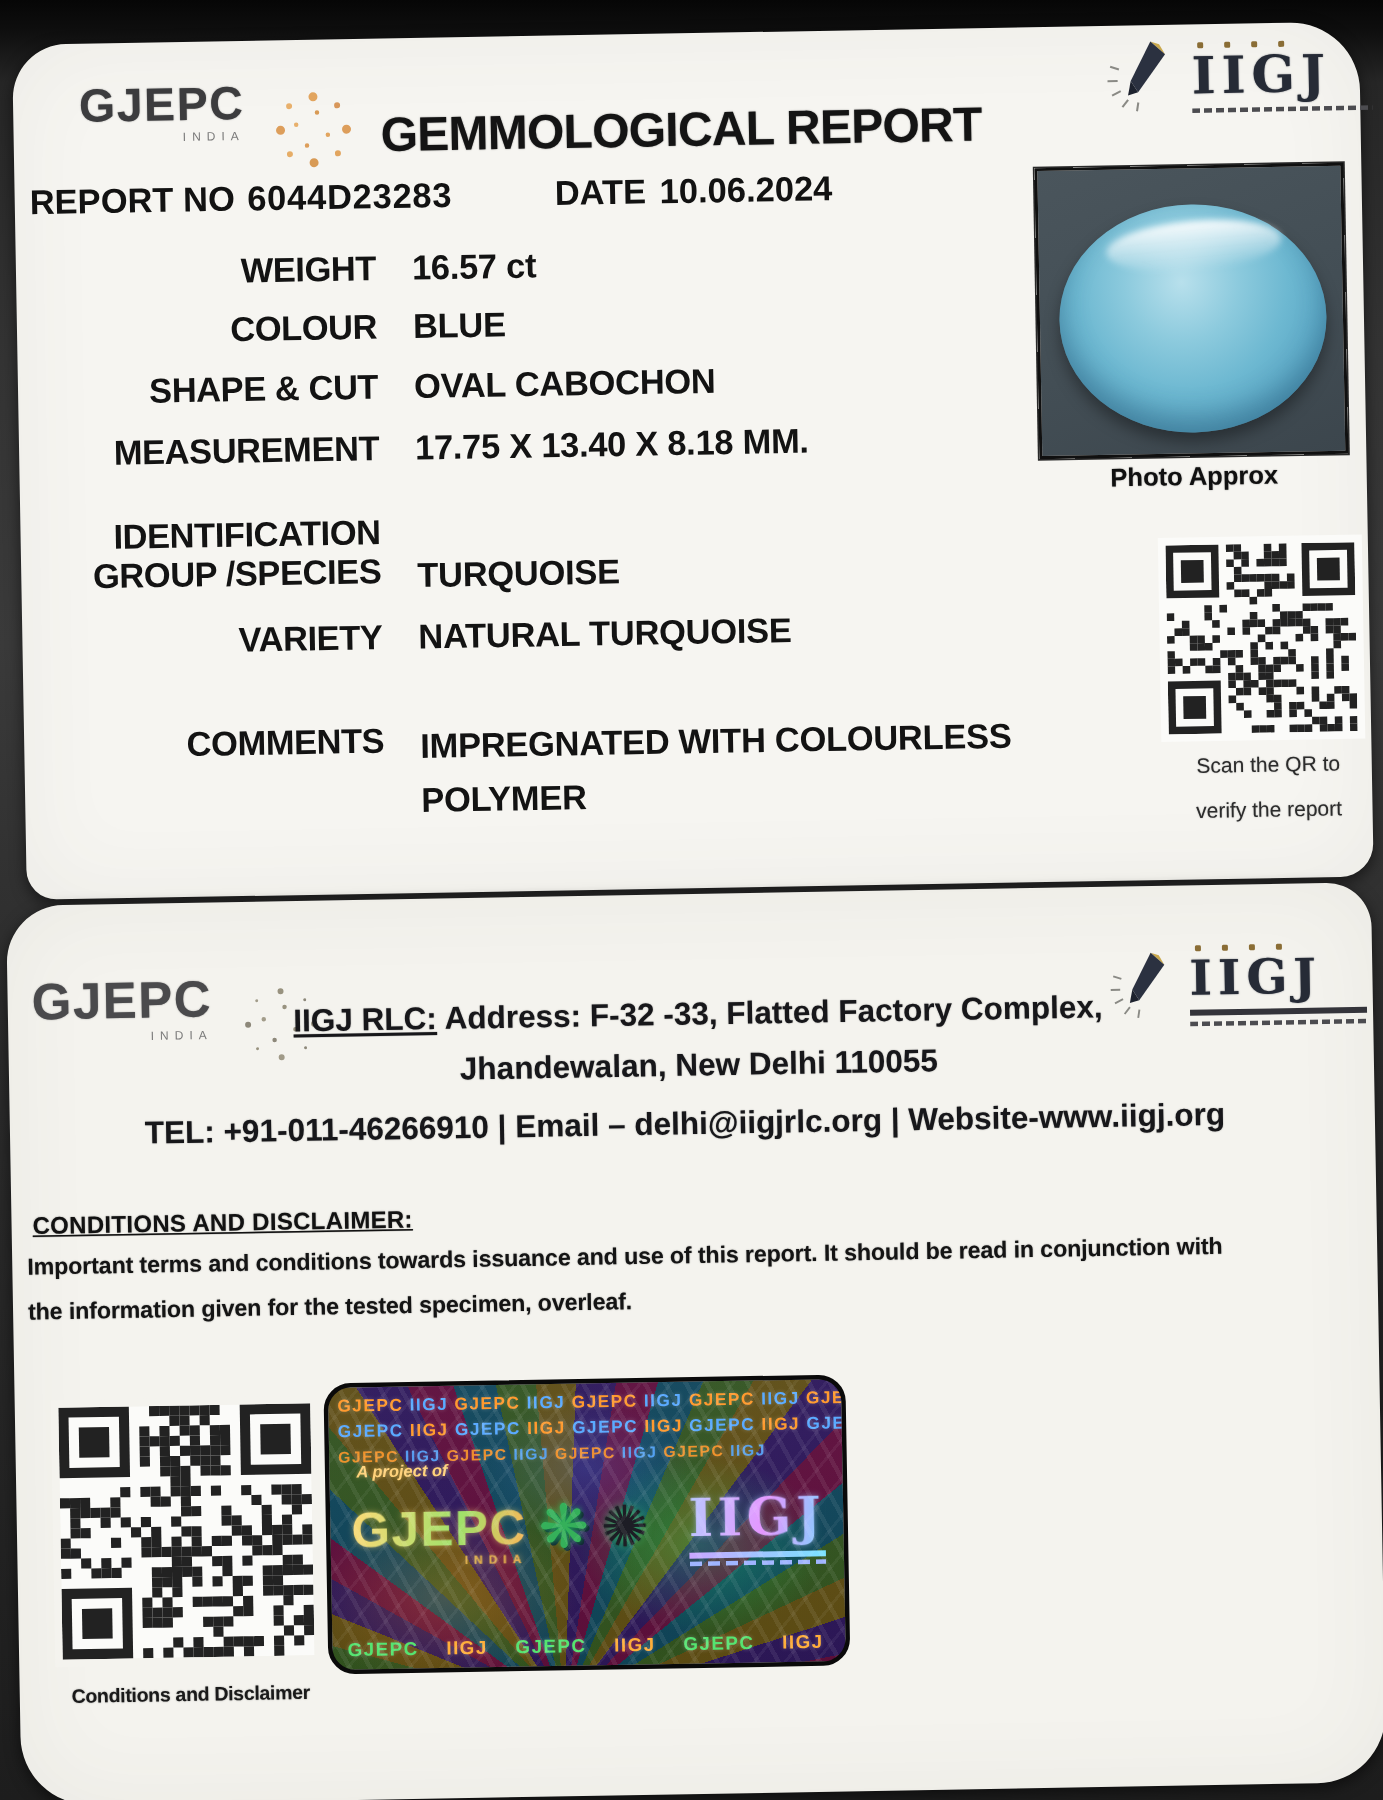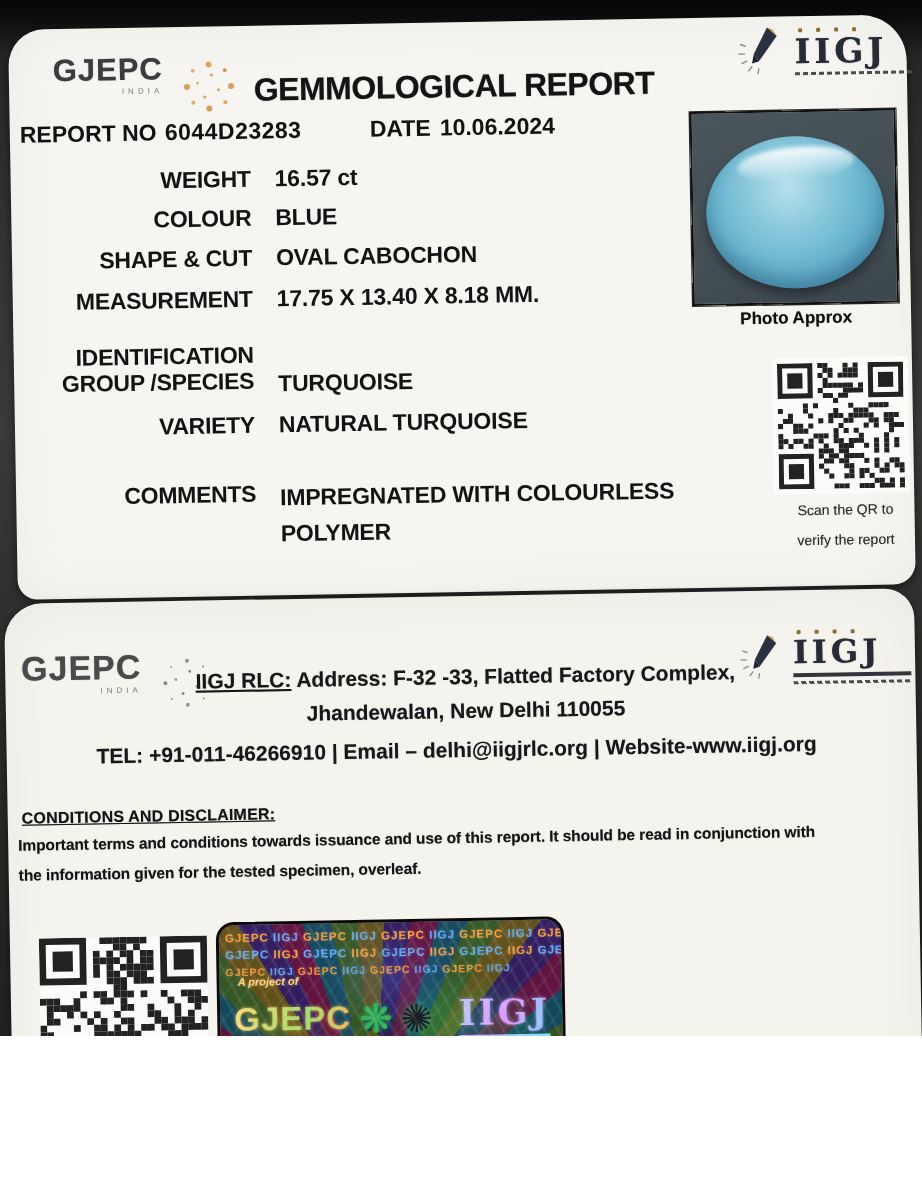--- a/index.html
+++ b/index.html
@@ -1,17 +1,17 @@
 <!DOCTYPE html>
 <html><head>
 <meta charset="utf-8">
 <style>
   html,body{margin:0;padding:0;}
   body{width:922px;height:1200px;overflow:hidden;font-family:"Liberation Sans",sans-serif;}
-  .scene{position:relative;width:922px;height:1036px;overflow:hidden;
+  .scene{position:relative;width:922px;height:1200px;overflow:hidden;
     background:linear-gradient(180deg,#060606 0px,#0e0e0e 20px,#262626 55px,#343434 240px,#3a3a3a 430px,#2e2e2e 640px,#262626 900px,#1d1d1d 1200px);}
   .card{position:absolute;background:#f6f5f1;transform-origin:top left;
     box-shadow:0 3px 10px rgba(0,0,0,.55), inset 0 0 60px rgba(90,80,60,.06);}
   .card-top{left:8px;top:30px;width:898px;height:570px;transform:rotate(-1deg);
     border-radius:36px 46px 22px 20px;}
   .card-bottom{left:4px;top:604px;width:910px;height:600px;transform:rotate(-1deg);
     border-radius:38px 30px 46px 46px;background:#f4f3ee;}
   
   .gjepc{position:absolute;display:flex;align-items:flex-start;}
   .gjepc .gtxt{font-size:31px;font-weight:700;letter-spacing:1px;color:#3c3c3e;line-height:1;

